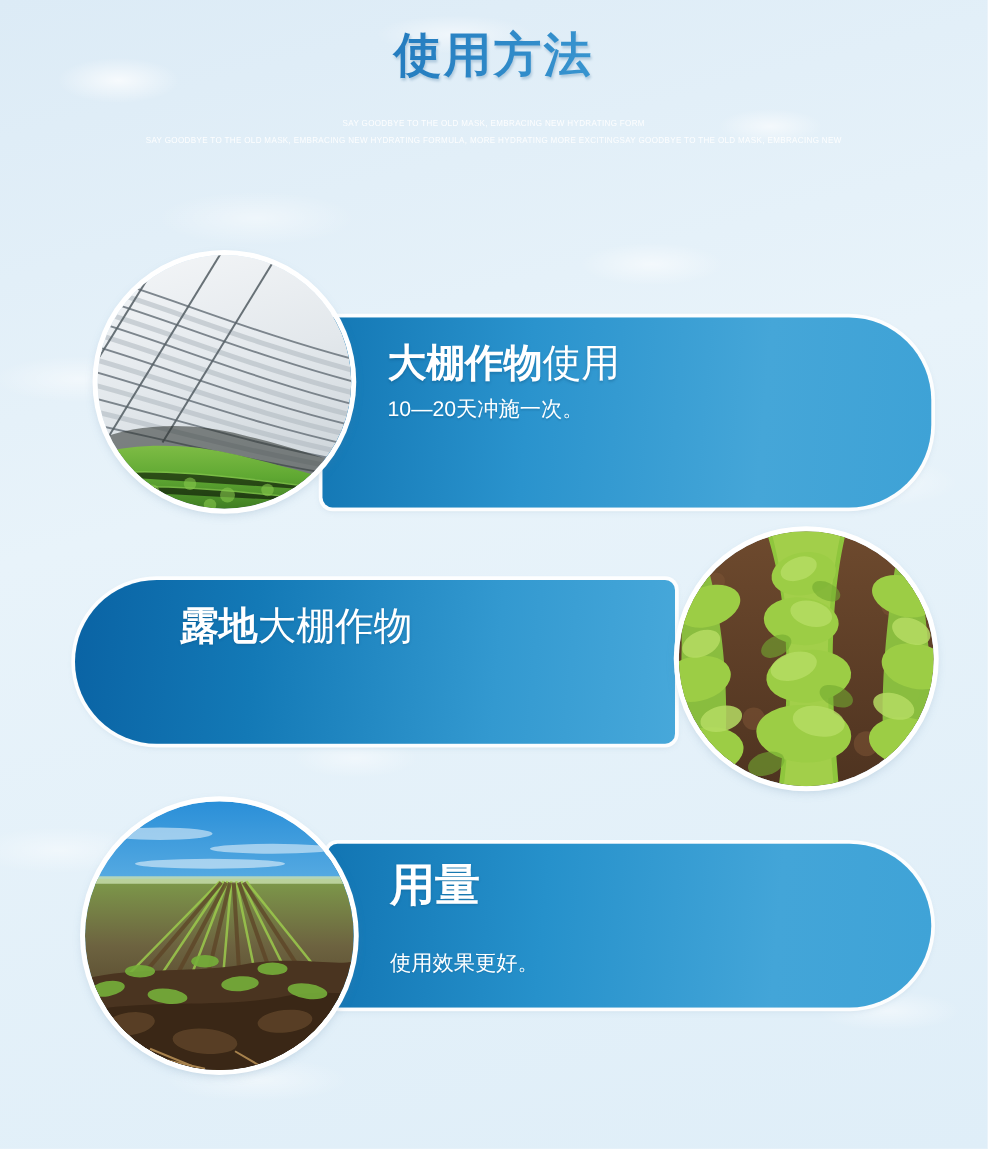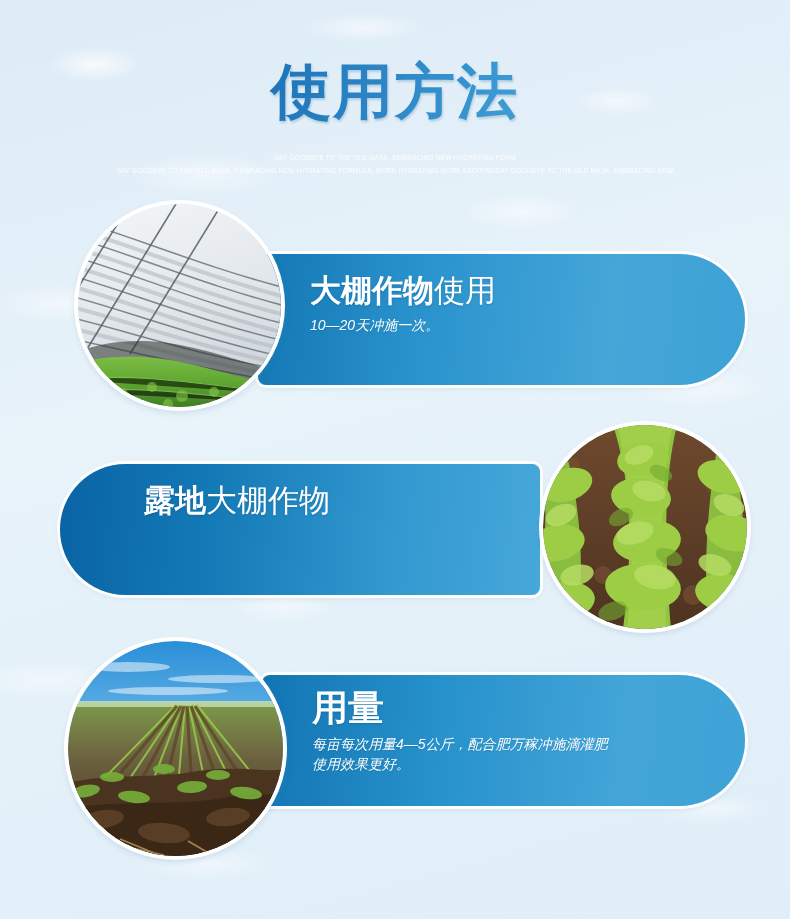--- a/index.html
+++ b/index.html
@@ -45,23 +45,23 @@
     pointer-events: none;
   }
 
   
   .header {
     position: absolute;
     top: 0; left: 0; right: 0;
     text-align: center;
   }
   .page-title {
-    margin: 14px;
-    padding-top: 44px;
-    font-size: 60px;
+    margin: 0;
+    padding-top: 24px;
+    font-size: 38px;
     font-weight: bold;
     letter-spacing: 2px;
     line-height: 1.12;
     background-image: linear-gradient(100deg, #0f5ea8 0%, #1c72b8 32%, #3d9bd4 66%, #55b2e2 100%);
     -webkit-background-clip: text;
     background-clip: text;
     color: transparent;
     -webkit-text-fill-color: transparent;
     filter: drop-shadow(1px 2px 1px rgba(120,160,190,.45));
   }
@@ -80,21 +80,21 @@
   }
 
   
   .panel {
     position: absolute;
     color: #fff;
     box-shadow: 0 0 0 3px rgba(255,255,255,.92), 0 2px 6px rgba(110,150,180,.28);
   }
   .panel-1 {
     left: 258px; top: 254px;
-    width: 487px; height: 131px;
+    width: 487px; height: 152px;
     border-radius: 8px 66px 66px 8px;
     background-image: linear-gradient(95deg, #1377b4 0%, #2a93cd 34%, #45a6d8 72%, #3ea2d6 100%);
   }
   .panel-2 {
     left: 60px; top: 464px;
     width: 480px; height: 131px;
     border-radius: 66px 8px 8px 66px;
     background-image: linear-gradient(95deg, #0a63a4 0%, #1379b6 30%, #3399d0 70%, #47a8da 100%);
   }
   .panel-3 {
@@ -117,25 +117,24 @@
     font-size: 31px;
     line-height: 1.22;
     font-weight: normal;
     white-space: nowrap;
     text-shadow: 0 1px 2px rgba(0,60,100,.25);
   }
   .panel-heading .strong { font-weight: bold; }
   .panel-desc {
     margin: 0;
     padding-top: 6px;
-    font-size: 14px;
+    font-size: 17px;
     line-height: 1.42;
     font-weight: normal;
     text-shadow: 0 1px 1px rgba(0,60,100,.18);
-    font-style: italic;
   }
   .panel-3 .panel-heading { padding-top: 11px; font-size: 36px; }
   .panel-3 .panel-desc { padding-top: 5px; }
 
   
   .photo {
     position: absolute;
     border-radius: 50%;
     overflow: hidden;
     box-shadow: 0 0 0 4px #ffffff, 0 3px 9px rgba(90,130,165,.40);
@@ -308,21 +307,21 @@
     </svg>
 
   </div>
 
   <div class="panel panel-3">
     <div class="panel-inner">
       <div class="panel-heading">
         <span class="strong">用量</span><span class="light"></span>
       </div>
       <p class="panel-desc">
-        <span>每亩每次用量4—5公斤，配合肥万稼冲施滴灌肥</span><br>
+        <br>
         <span>使用效果更好。</span>
       </p>
     </div>
   </div>
 
   <div class="photo photo-3">
     <svg viewBox="0 0 215 215" preserveAspectRatio="xMidYMid slice" aria-hidden="true">
       <defs>
         <linearGradient id="sky3" x1="0" y1="0" x2="0" y2="1">
           <stop offset="0%" stop-color="#2a8fd8"></stop>

